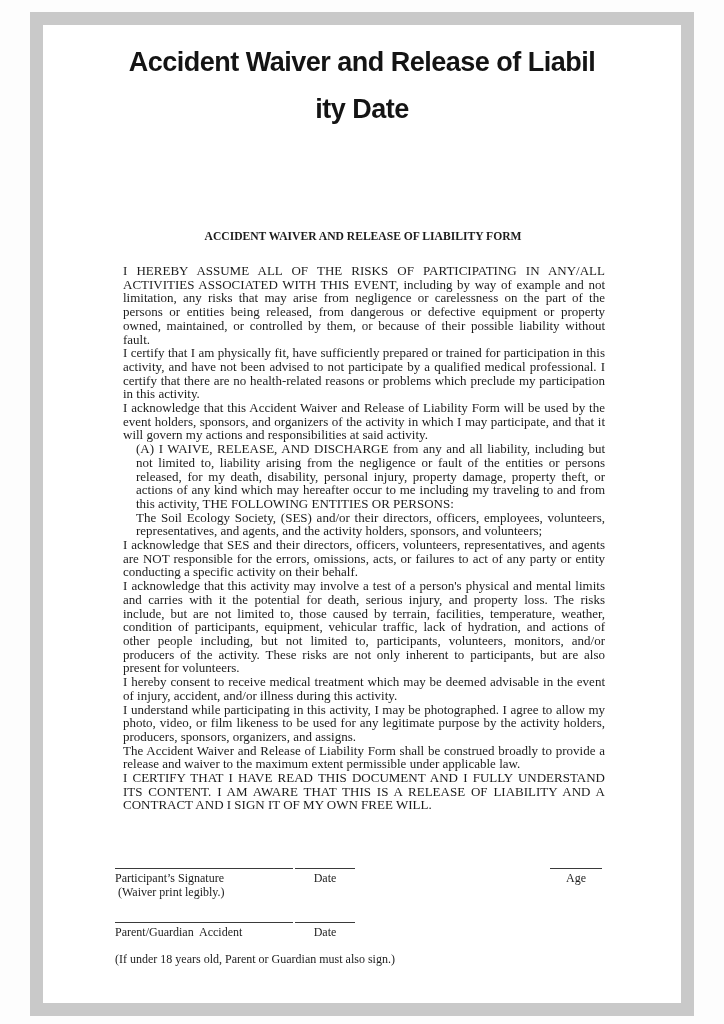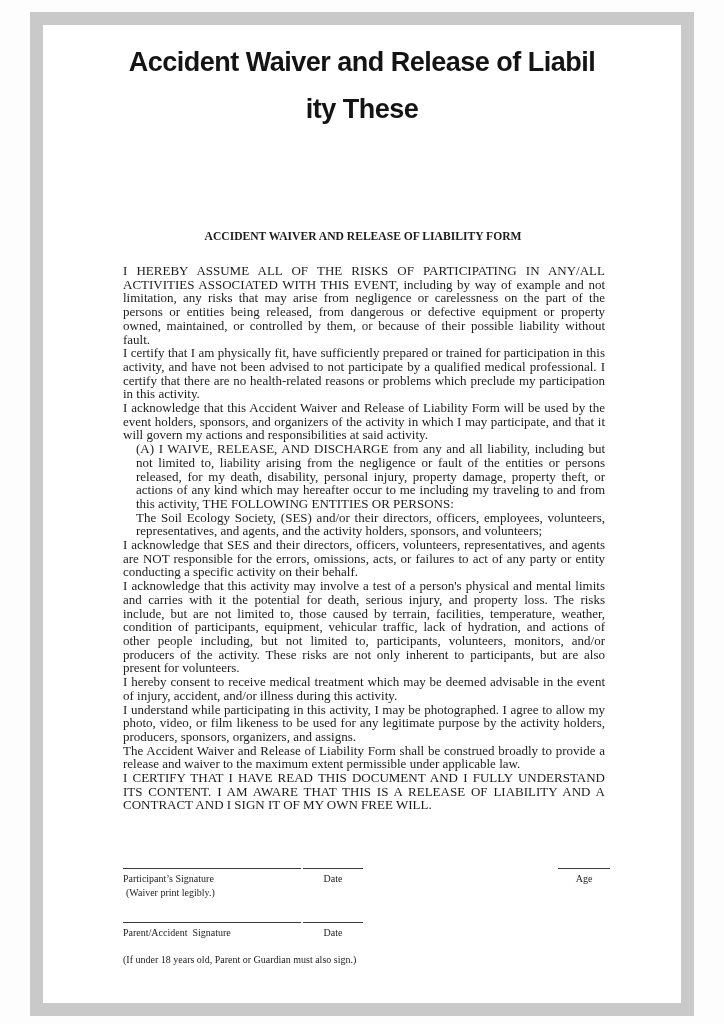--- a/index.html
+++ b/index.html
@@ -45,23 +45,23 @@
     width: 482px;
     font-size: 13px;
     line-height: 13.7px;
     color: #1c1c1c;
     text-align: justify;
   }
   .para { margin: 0; }
   .para.ind { padding-left: 13px; }
   .signature {
     position: absolute;
-    left: 80px; top: 843px;
+    left: 72px; top: 843px;
     width: 520px; height: 120px;
-    font-size: 10px;
+    font-size: 12px;
     color: #1c1c1c;
   }
   .sig-col { position: absolute; }
   .c1 { left: 0px;   top: 0px;  width: 178px; }
   .c2 { left: 180px; top: 0px;  width: 60px;  text-align: center; }
   .c3 { left: 245px; top: 0px;  width: 185px; text-align: center; }
   .c4 { left: 435px; top: 0px;  width: 52px;  text-align: center; }
   .c5 { left: 0px;   top: 54px; width: 178px; }
   .c6 { left: 180px; top: 54px; width: 60px;  text-align: center; }
   .sig-line {
@@ -79,21 +79,21 @@
     white-space: nowrap;
   }
 </style>
 </head>
 <body>
 
 <div class="page">
 
   <div class="doc-title">
     <div>Accident Waiver and Release of Liabil</div>
-    <div>ity These</div>
+    <div>ity Date</div>
   </div>
 
   <div class="doc-heading">ACCIDENT WAIVER AND RELEASE OF LIABILITY FORM</div>
 
   <div class="doc-body">
       <p class="para">I HEREBY ASSUME ALL OF THE RISKS OF PARTICIPATING IN ANY/ALL ACTIVITIES ASSOCIATED WITH THIS EVENT, including by way of example and not limitation, any risks that may arise from negligence or carelessness on the part of the persons or entities being released, from dangerous or defective equipment or property owned, maintained, or controlled by them, or because of their possible liability without fault.</p>
       <p class="para">I certify that I am physically fit, have sufficiently prepared or trained for participation in this activity, and have not been advised to not participate by a qualified medical professional. I certify that there are no health-related reasons or problems which preclude my participation in this activity.</p>
       <p class="para">I acknowledge that this Accident Waiver and Release of Liability Form will be used by the event holders, sponsors, and organizers of the activity in which I may participate, and that it will govern my actions and responsibilities at said activity.</p>
       <p class="para ind">(A) I WAIVE, RELEASE, AND DISCHARGE from any and all liability, including but not limited to, liability arising from the negligence or fault of the entities or persons released, for my death, disability, personal injury, property damage, property theft, or actions of any kind which may hereafter occur to me including my traveling to and from this activity, THE FOLLOWING ENTITIES OR PERSONS:</p>
       <p class="para ind">The Soil Ecology Society, (SES) and/or their directors, officers, employees, volunteers, representatives, and agents, and the activity holders, sponsors, and volunteers;</p>
@@ -119,21 +119,21 @@
     </div>
 
 
     <div class="sig-col c4">
       <div class="sig-line"></div>
       <div class="sig-label">Age</div>
     </div>
 
     <div class="sig-col c5">
       <div class="sig-line"></div>
-      <div class="sig-label">Parent/Accident  Signature</div>
+      <div class="sig-label">Parent/Guardian  Accident</div>
     </div>
 
     <div class="sig-col c6">
       <div class="sig-line"></div>
       <div class="sig-label">Date</div>
     </div>
 
     <div class="sig-note2">(If under 18 years old, Parent or Guardian must also sign.)</div>
 
   </div>

